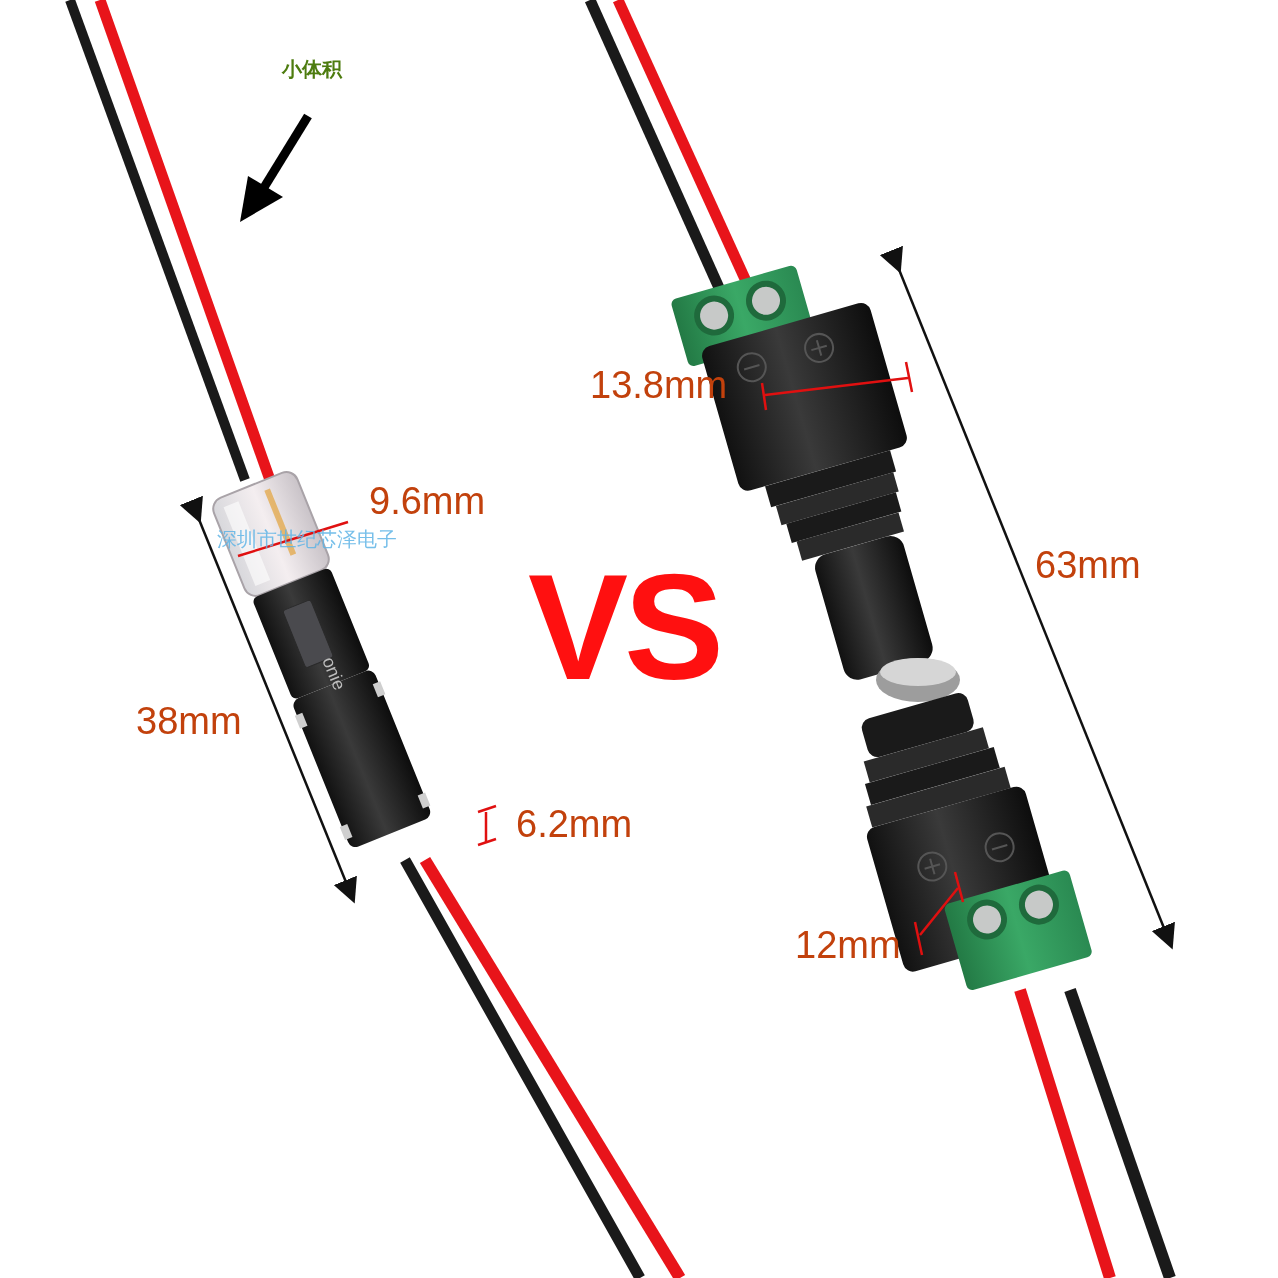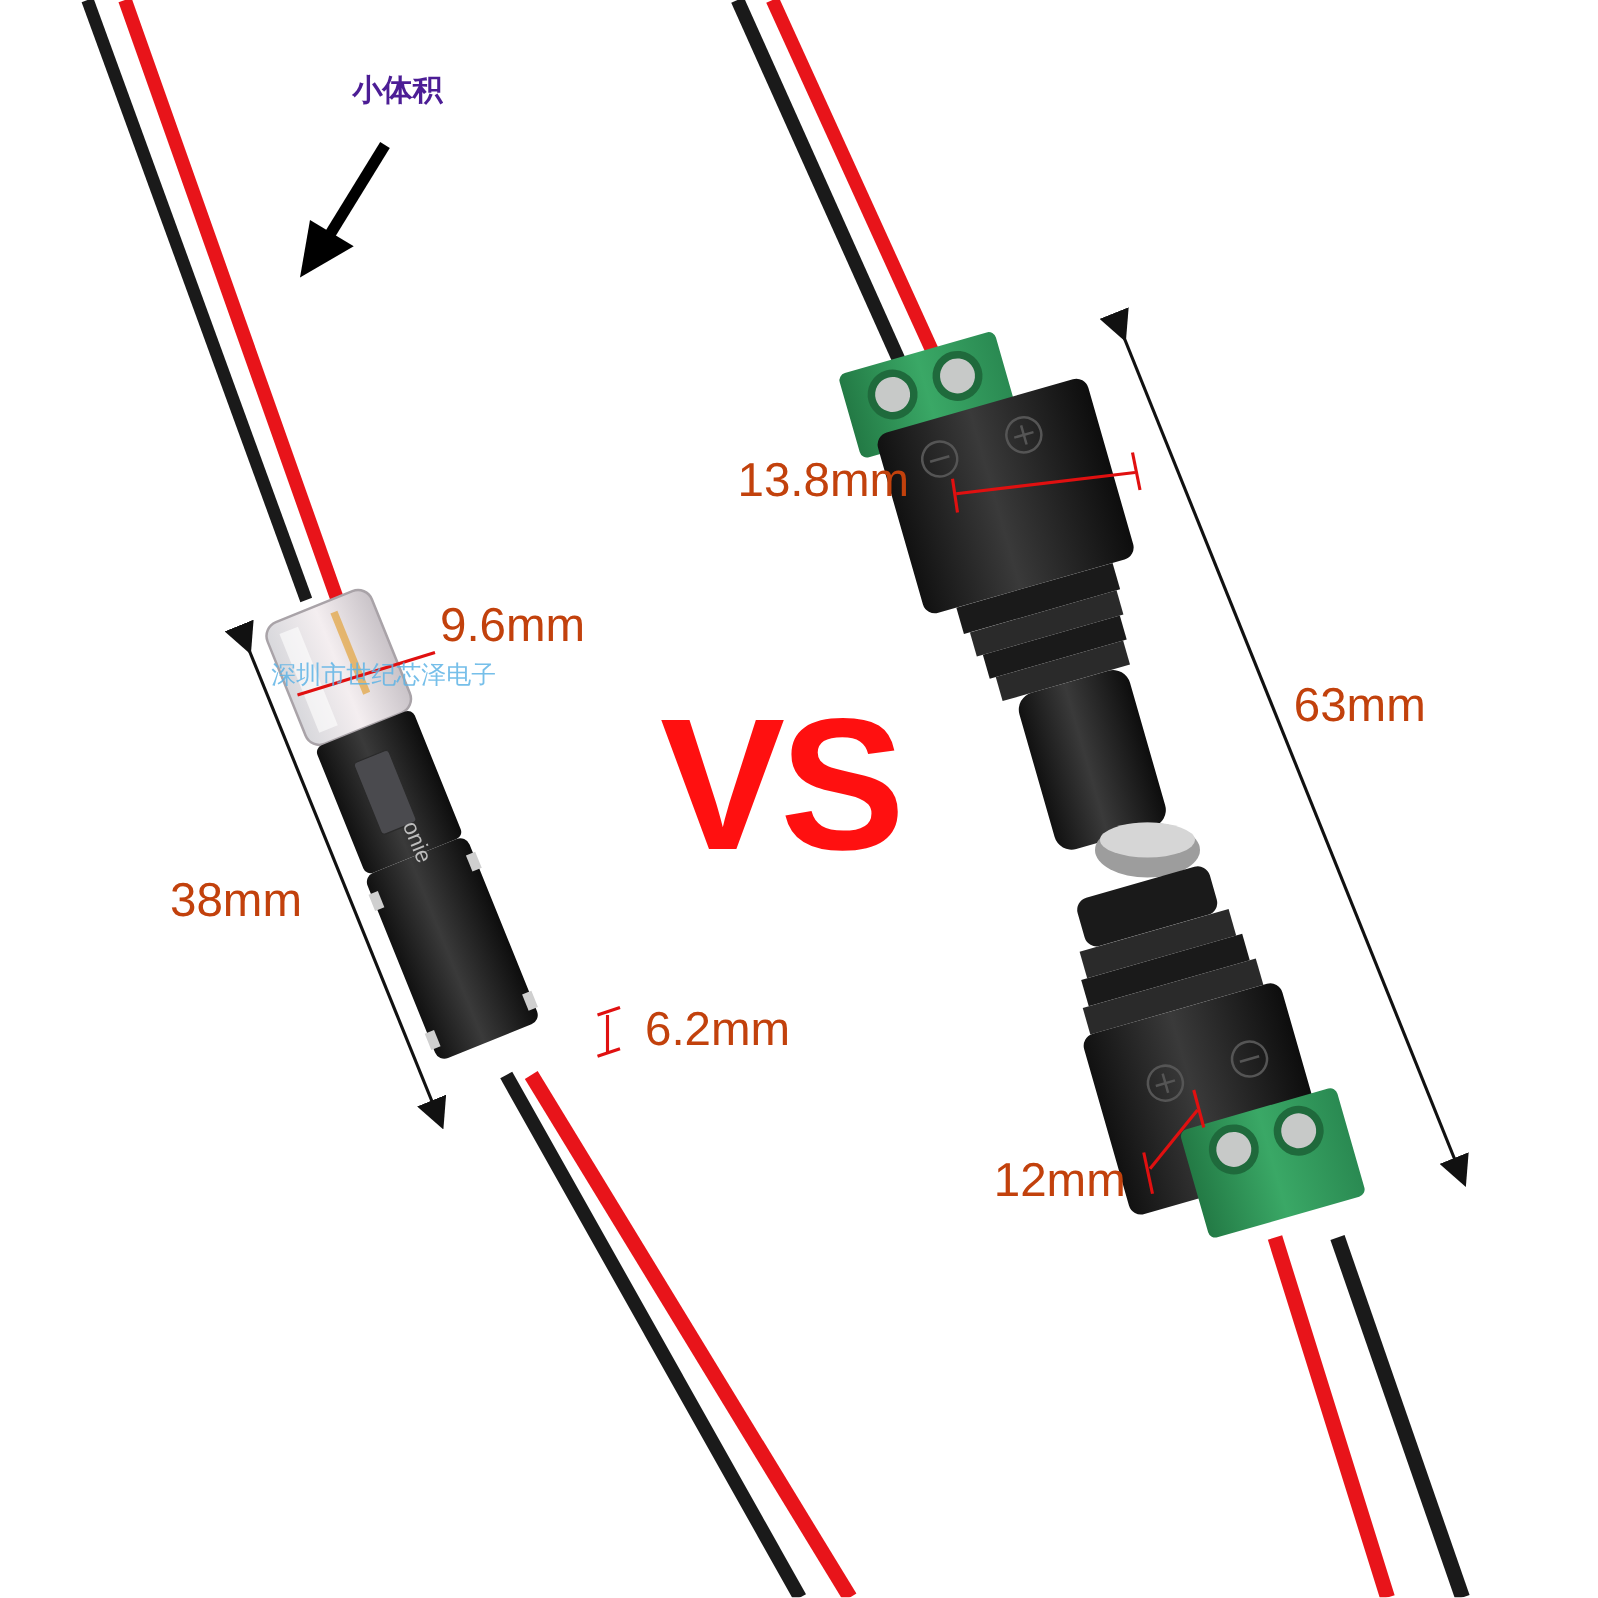--- a/index.html
+++ b/index.html
@@ -1,19 +1,19 @@
 <!DOCTYPE html>
 <html><head>
 <meta charset="utf-8">
 <style>
   html,body{margin:0;padding:0;background:#ffffff;}
   #canvas{position:relative;width:1278px;height:1278px;overflow:hidden;background:#ffffff;font-family:"Liberation Sans","DejaVu Sans",sans-serif;}
   svg.scene{position:absolute;left:0;top:0;}
   .label{position:absolute;color:#c2410c;font-family:"Liberation Sans",sans-serif;font-size:38px;line-height:1;white-space:nowrap;}
-  .cn-label{position:absolute;font-family:"DejaVu Sans",sans-serif;font-weight:bold;font-size:24px;color:#4c1d95;white-space:nowrap;}
+  .cn-label{position:absolute;font-family:"DejaVu Sans",sans-serif;font-weight:bold;font-size:20px;color:#4d7c0f;white-space:nowrap;}
   .watermark{position:absolute;font-family:"DejaVu Sans",sans-serif;font-size:20px;color:#5fb4e6;opacity:.85;white-space:nowrap;}
   .vs{position:absolute;font-family:"Liberation Sans",sans-serif;font-weight:bold;font-size:150px;color:#ff1010;letter-spacing:-4px;line-height:1;}
 </style>
 </head>
 <body>
 
 <div id="canvas">
 
   <svg class="scene" width="1278" height="1278" viewBox="0 0 1278 1278">
     <defs>
@@ -138,21 +138,21 @@
       <line x1="920" y1="935" x2="958" y2="888"></line>
       <line x1="915" y1="922" x2="922" y2="955"></line>
       <line x1="955" y1="872" x2="963" y2="902"></line>
     </g>
 
     <line x1="896" y1="262" x2="1168" y2="938" stroke="#111" stroke-width="2.5" marker-start="url(#ah)" marker-end="url(#ah)"></line>
   </svg>
 
   <div class="cn-label" style="left:282px;top:56px;">小体积</div>
 
-  <div class="label" style="left:352px;top:482px;">9.6mm</div>
+  <div class="label" style="left:369px;top:482px;">9.6mm</div>
   <div class="watermark" style="left:217px;top:526px;">深圳市世纪芯泽电子</div>
   <div class="label" style="left:136px;top:692px;margin-top:10px;">38mm</div>
   <div class="label" style="left:516px;top:805px;">6.2mm</div>
 
   <div class="vs" style="left:528px;top:552px;">VS</div>
 
   <div class="label" style="left:590px;top:366px;">13.8mm</div>
   <div class="label" style="left:1035px;top:546px;text-align:right;">63mm</div>
   <div class="label" style="left:795px;top:926px;text-align:right;">12mm</div>
 

